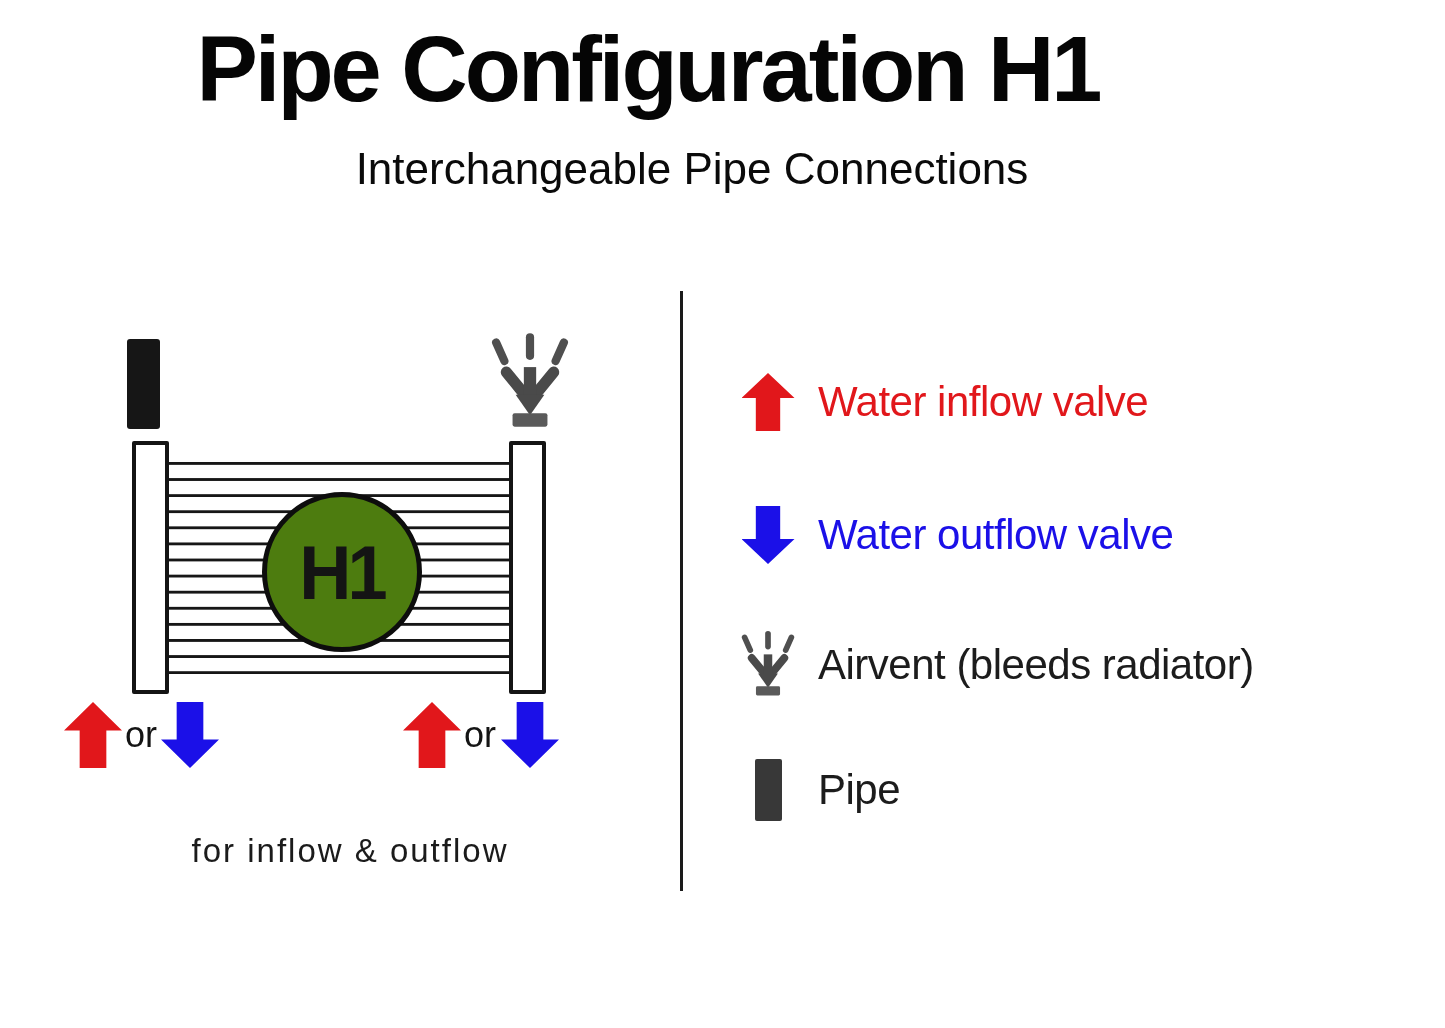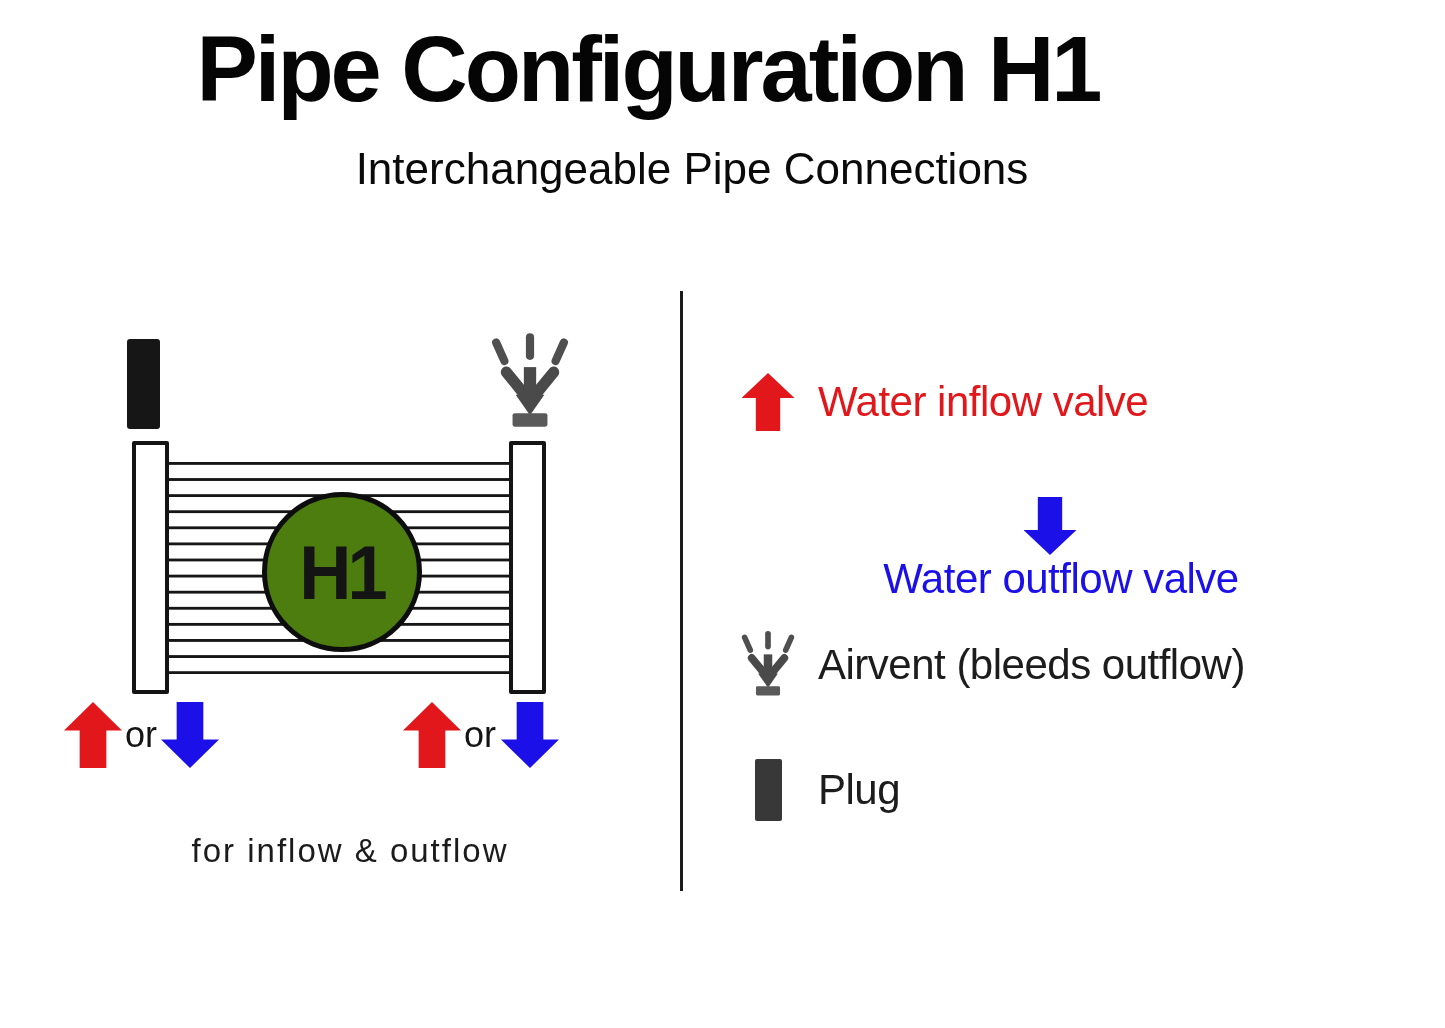--- a/index.html
+++ b/index.html
@@ -116,21 +116,21 @@
   .legend-row .icon-box{
     width:56px; flex:0 0 56px;
     display:flex; align-items:center; justify-content:center;
   }
   .legend-row .legend-label{
     margin-left:22px;
     font-size:42px; letter-spacing:-0.5px;
     white-space:nowrap;
   }
   .row-1{ top:364px; }
-  .row-2{ top:497px;flex-direction:column; }
+  .row-2{ top:497px; }
   .row-3{ top:627px; }
   .row-4{ top:752px; }
   .legend-label.red{ color:var(--inflow_red,#e1171b); }
   .legend-label.blue{ color:var(--outflow_blue,#1b10e8); }
   .legend-label.dark{ color:#1c1c1c; }
   .arrow.legend{ width:53px; height:58px; }
   .plug.legend{ position:static; width:27px; height:62px; background:var(--plug_legend_gray,#383838); border-radius:2px; }
 </style>
 </head>
 <body>
@@ -208,23 +208,23 @@
         </g>
         <g fill="#4a4a4a">
           <line x1="33" y1="60" x2="15" y2="38" stroke="#4a4a4a" stroke-width="11" stroke-linecap="round"></line>
           <line x1="43" y1="60" x2="61" y2="38" stroke="#4a4a4a" stroke-width="11" stroke-linecap="round"></line>
           <rect x="32" y="33" width="12" height="34"></rect>
           <polygon points="24,60 52,60 38,80"></polygon>
           <rect x="21" y="78" width="34" height="13" rx="2" fill="#5a5a5a"></rect>
         </g>
       </svg>
     </div>
-    <span class="legend-label dark">Airvent (bleeds outflow)</span>
+    <span class="legend-label dark">Airvent (bleeds radiator)</span>
   </div>
 
   <div class="abs legend-row row-4">
     <div class="icon-box">
       <span class="plug legend"></span>
     </div>
-    <span class="legend-label dark">Plug</span>
+    <span class="legend-label dark">Pipe</span>
   </div>
 
 </div>
 
 </body></html>

